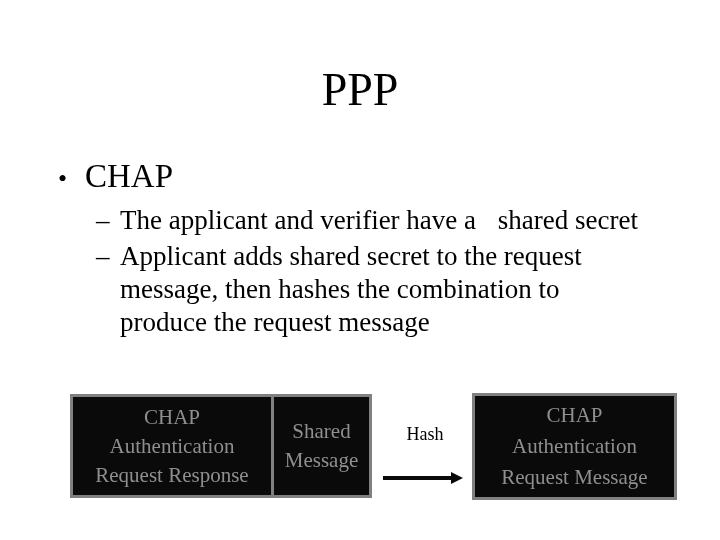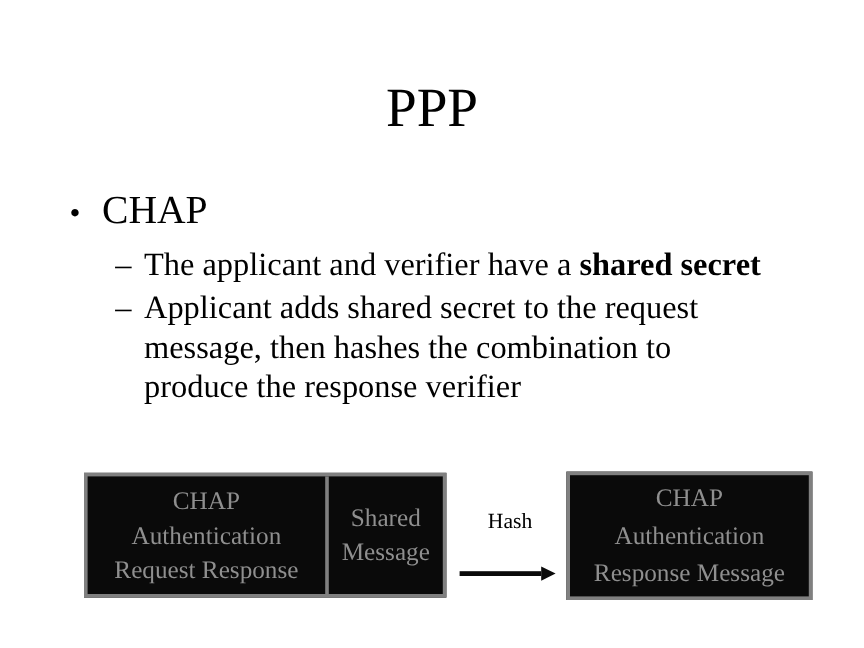--- a/index.html
+++ b/index.html
@@ -52,21 +52,22 @@
     left: 96px;
     display: flex;
     font-size: 27px;
     line-height: 33px;
   }
   .bullet-l2 .marker {
     width: 24px;
     flex: 0 0 24px;
   }
   .bullet-l2 .l2text b {
-    font-weight: bold;
+    font-weight: normal;
+    margin-left: 15px;
   }
   .sub1 { top: 204px; }
   .sub2 { top: 240px; }
   .sub2 .line { display: block; }
 
   
   .boxpair {
     position: absolute;
     left: 70px;
     top: 394px;
@@ -171,21 +172,21 @@
   <div class="bullet-l2 sub1">
     <span class="marker">–</span>
     <span class="l2text"><span>The applicant and verifier have a </span><b>shared secret</b></span>
   </div>
 
   <div class="bullet-l2 sub2">
     <span class="marker">–</span>
     <span class="l2text">
       <span class="line">Applicant adds shared secret to the request</span>
       <span class="line">message, then hashes the combination to</span>
-      <span class="line">produce the response verifier</span>
+      <span class="line">produce the request message</span>
     </span>
   </div>
 
   <div class="boxpair">
     <div class="box-cell cell-request">
       <div>CHAP</div>
       <div>Authentication</div>
       <div>Request Response</div>
     </div>
     <div class="pair-divider"></div>
@@ -198,21 +199,21 @@
   <div class="hash-label">Hash</div>
 
   <div class="hash-arrow">
     <div class="shaft"></div>
     <div class="head"></div>
   </div>
 
   <div class="box-response">
     <div>CHAP</div>
     <div>Authentication</div>
-    <div>Response Message</div>
+    <div>Request Message</div>
   </div>
 
   <div class="speaker" title="">
     <svg width="26" height="30" viewBox="0 0 26 30" xmlns="http://www.w3.org/2000/svg">
 
       <polygon points="1,16 6,11 12,11 12,23 6,19" fill="#7fd8e8" stroke="#1f5f7a" stroke-width="1.2"></polygon>
       <polygon points="12,11 16,6 16,27 12,23" fill="#a8e6f0" stroke="#1f5f7a" stroke-width="1.2"></polygon>
 
       <path d="M19,10 q3,6 0,12" fill="none" stroke="#b8b8b8" stroke-width="1.4" stroke-dasharray="2,1.5"></path>
       <path d="M22,8 q4,8 0,16" fill="none" stroke="#b8b8b8" stroke-width="1.4" stroke-dasharray="2,1.5"></path>

